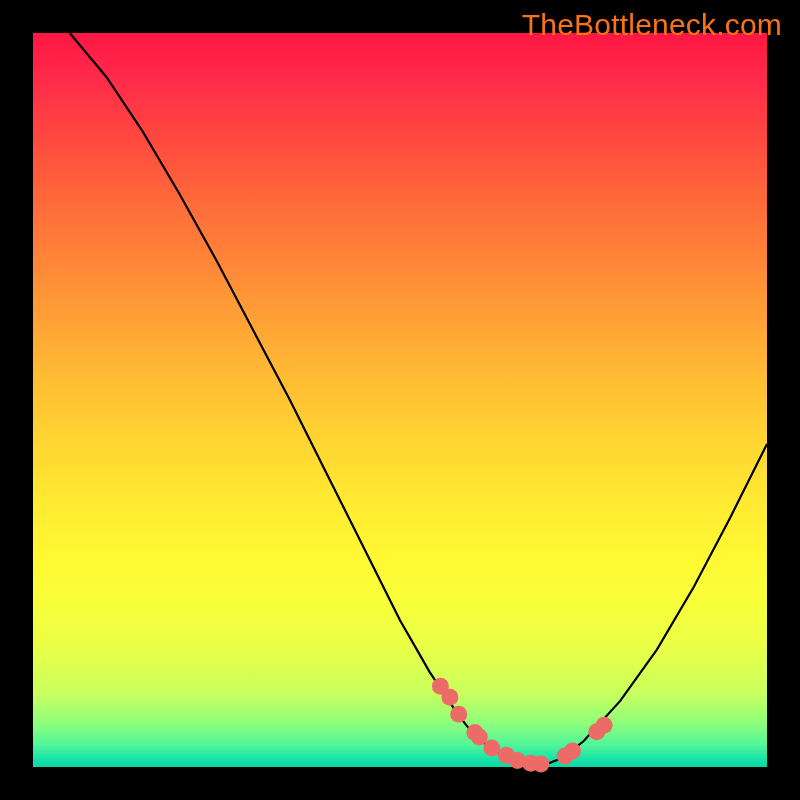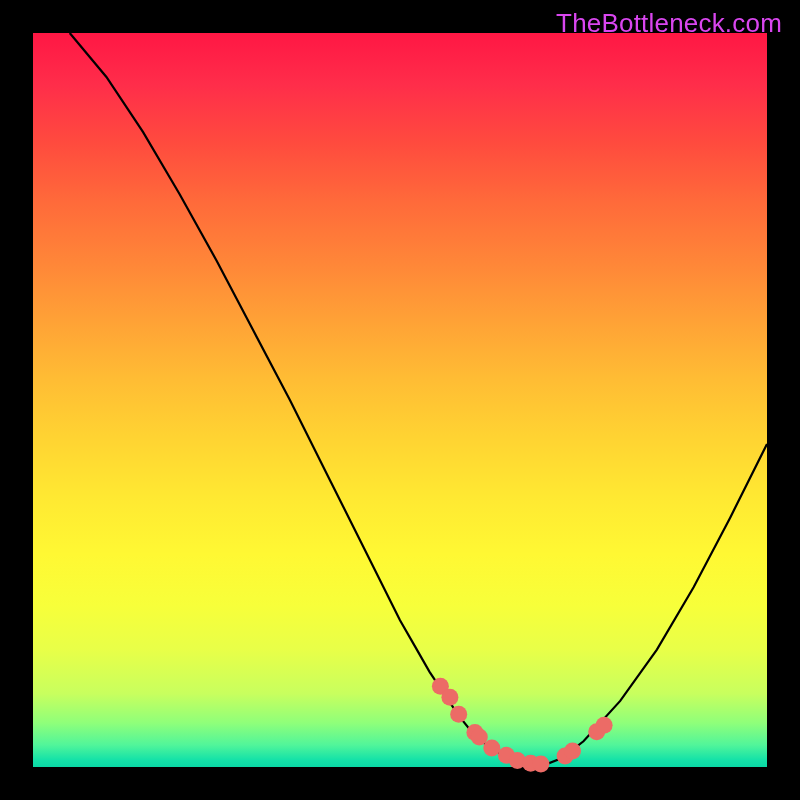--- a/index.html
+++ b/index.html
@@ -40,22 +40,22 @@
       #8fff7a 94%,
       #51f59a 97%,
       #15e2a8 99%,
       #0ad8a5 100%
     );
   }
   .watermark {
     position: absolute;
     top: 8px;
     right: 18px;
-    color: #d946ef;
-    font-size: 26px;
+    color: #f97316;
+    font-size: 30px;
     font-weight: 400;
     letter-spacing: 0.2px;
   }
   svg.curve {
     position: absolute;
     left: 0;
     top: 0;
     width: 734px;
     height: 734px;
     overflow: visible;

